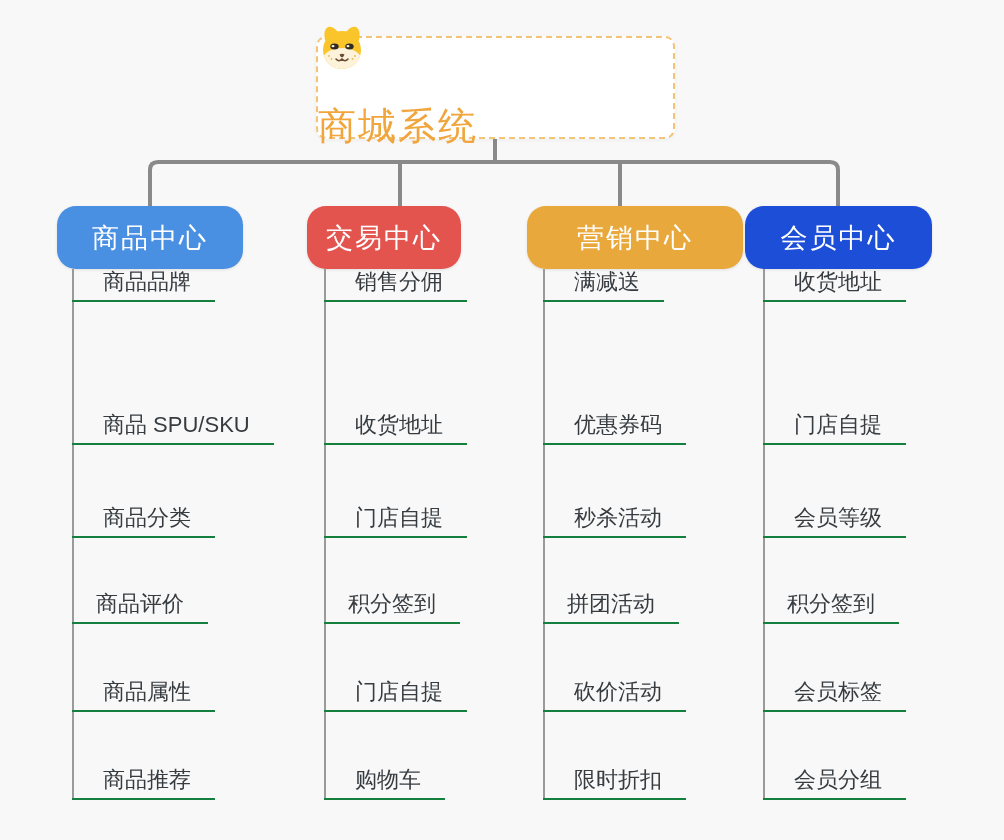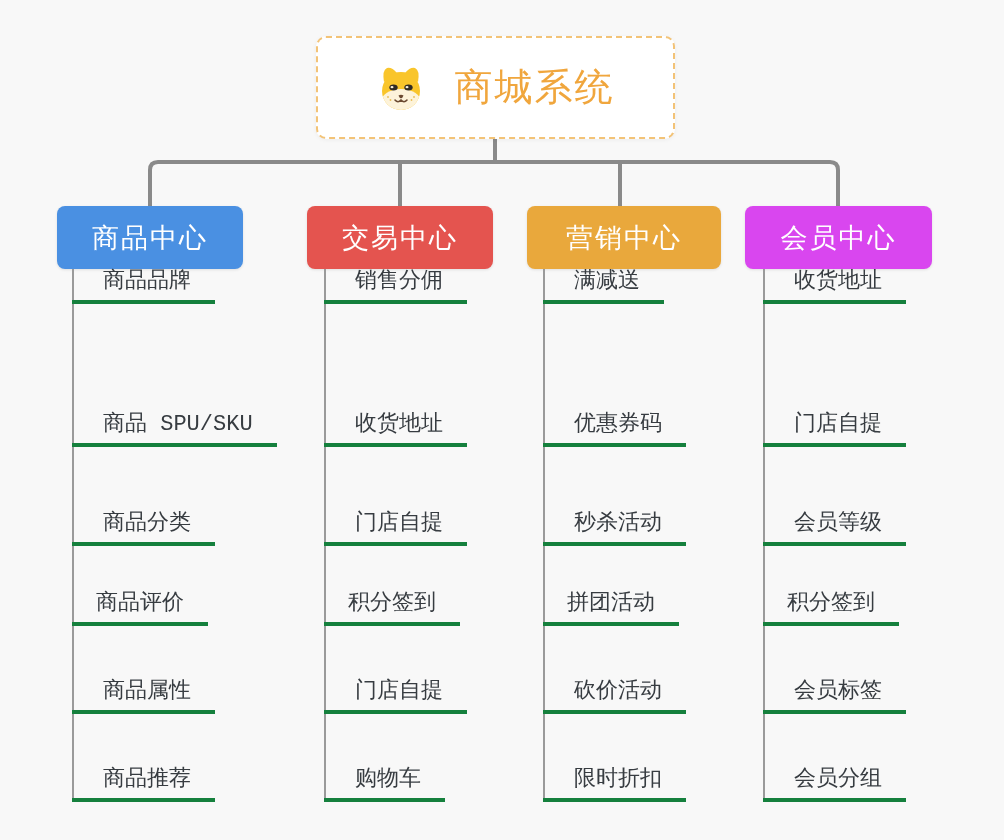--- a/index.html
+++ b/index.html
@@ -24,54 +24,54 @@
   
   .root-node {
     position: absolute;
     left: 316px; top: 36px;
     width: 355px; height: 99px;
     background: #ffffff;
     border: 2px dashed #f3c377;
     border-radius: 10px;
     box-shadow: 0 1px 4px rgba(0,0,0,0.05);
     display: flex;
-    align-items: center;
     justify-content: center;
     gap: 30px;
+    flex-direction: column;
   }
   .root-title {
     font-size: 38px;
     font-weight: 500;
     color: #f0a63d;
     letter-spacing: 2px;
     white-space: nowrap;
   }
   .dog-icon { width: 48px; height: 48px; flex: 0 0 auto; }
   
   .branch-box {
     position: absolute;
     top: 206px;
     height: 63px;
-    border-radius: 8px;
+    border-radius: 19px;
     display: flex;
     align-items: center;
     justify-content: center;
     box-shadow: 0 1px 3px rgba(0,0,0,0.10);
     cursor: default;
   }
   .branch-box .branch-label {
     color: #ffffff;
     font-size: 27px;
     font-weight: 500;
     letter-spacing: 2px;
     white-space: nowrap;
   }
   .b0 .branch-box { left: 57px;  width: 186px; }
-  .b1 .branch-box { left: 307px; width: 186px; }
-  .b2 .branch-box { left: 527px; width: 194px; }
+  .b1 .branch-box { left: 307px; width: 154px; }
+  .b2 .branch-box { left: 527px; width: 216px; }
   .b3 .branch-box { left: 745px; width: 187px; }
   
   .col {
     position: absolute;
     top: 269px;
     height: 533px;
   }
   .b0 .col { left: 72px; }
   .b1 .col { left: 324px; }
   .b2 .col { left: 543px; }
@@ -84,27 +84,26 @@
     background: #9a9a9a;
   }
   .leaf {
     position: absolute;
     left: 0;
     white-space: nowrap;
     font-size: 22px;
     color: #373c41;
     line-height: 26px;
     padding: 0 24px 5px 31px;
-    border-bottom: 4px solid #15803d;
+    border-bottom: 2px solid #15803d;
     cursor: default;
-    font-family: Liberation Mono, monospace;
   }
   .leaf:nth-of-type(1) { top: 54px;  }
   .leaf:nth-of-type(2) { top: 143px; }
-  .leaf:nth-of-type(3) { top: 242px; text-align: center; }
+  .leaf:nth-of-type(3) { top: 236px; text-align: center; }
   .leaf:nth-of-type(4) { top: 322px; padding-left: 24px; }
   .leaf:nth-of-type(5) { top: 410px; }
   .leaf:nth-of-type(6) { top: 498px; }
 </style>
 </head>
 <body>
 
 <div class="canvas">
 
   <svg class="connectors" viewBox="0 0 1004 840" xmlns="http://www.w3.org/2000/svg">
@@ -186,21 +185,21 @@
       <div class="leaf">优惠券码</div>
       <div class="leaf">秒杀活动</div>
       <div class="leaf">拼团活动</div>
       <div class="leaf">砍价活动</div>
       <div class="leaf">限时折扣</div>
       <div class="leaf">满减送</div>
     </div>
   </div>
 
   <div class="branch b3">
-    <div class="branch-box" style="background-color: #d946ef;">
+    <div class="branch-box" style="background-color: #1d4ed8;">
       <span class="branch-label">会员中心</span>
     </div>
     <div class="col">
       <div class="spine"></div>
       <div class="leaf">门店自提</div>
       <div class="leaf">会员等级</div>
       <div class="leaf">积分签到</div>
       <div class="leaf">会员标签</div>
       <div class="leaf">会员分组</div>
       <div class="leaf">收货地址</div>

